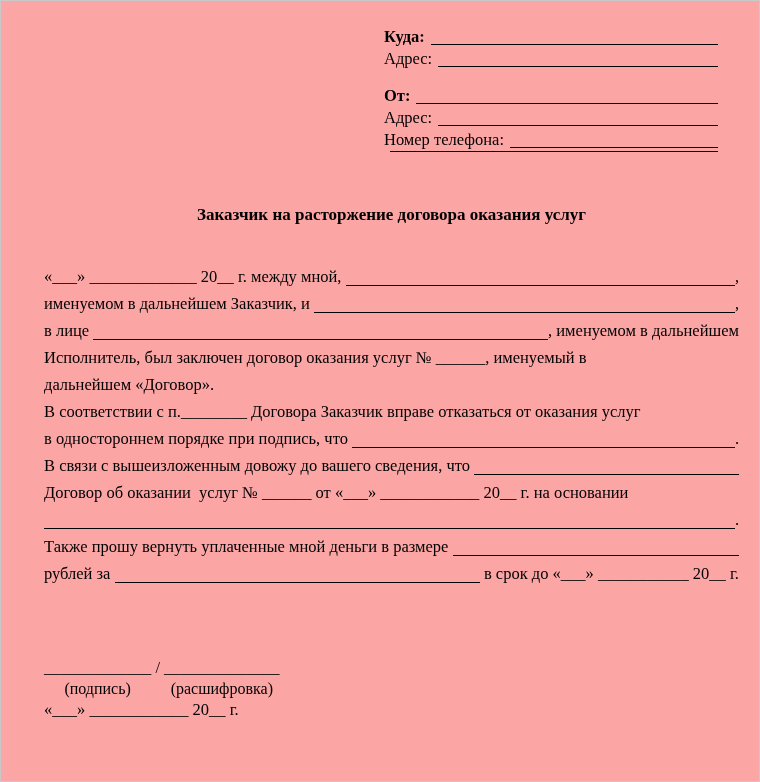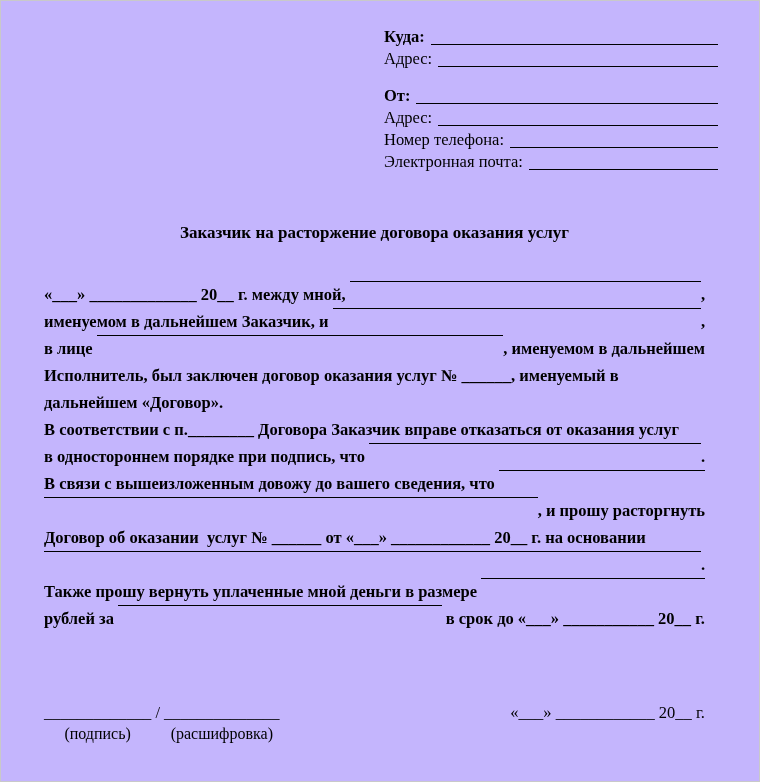--- a/index.html
+++ b/index.html
@@ -1,22 +1,22 @@
 <!DOCTYPE html>
 <html><head>
 <meta charset="utf-8">
 <style>
   html, body { margin: 0; padding: 0; background: #ffffff; }
   .page {
     width: 760px;
     height: 782px;
     box-sizing: border-box;
     border: 1px solid #c9c9c9;
-    background: #c4b5fd;
-    padding: 25px 54px 0 43px;
+    background: #fca5a5;
+    padding: 25px 20px 0 43px;
     font-family: "Liberation Serif", "DejaVu Serif", serif;
     font-size: 16.5px;
     color: #000000;
     overflow: hidden;
   }
   
   .hdr {
     margin-left: 340px;
     width: 334px;
   }
@@ -41,32 +41,32 @@
     text-align: center;
     font-weight: bold;
     font-size: 17px;
     line-height: 24px;
   }
   
   .docbody { margin-top: 36px; }
   .line {
     display: flex;
     line-height: 27px;
-    align-items: flex-start;
-    font-weight: bold;
+    align-items: flex-end;
   }
   .line.para { margin-top: 0; }
   .line .t { flex: none; white-space: pre; }
   .line .fill { margin-left: 0; margin-bottom: 4px; }
   
   .sig {
     margin-top: 67px;
     display: flex;
     justify-content: space-between;
     align-items: baseline;
+    flex-direction: column;
   }
   .sig-left {
     display: flex;
     align-items: baseline;
   }
   .sig-col {
     display: inline-flex;
     flex-direction: column;
     align-items: center;
   }
@@ -101,21 +101,20 @@
     </div>
     <div class="hdr-row">
       <span class="lbl">Адрес:</span>
       <span class="fill"></span>
     </div>
     <div class="hdr-row">
       <span class="lbl">Номер телефона:</span>
       <span class="fill"></span>
     </div>
     <div class="hdr-row">
-      <span class="lbl">Электронная почта:</span>
       <span class="fill"></span>
     </div>
   </div>
 
   <div class="title">Заказчик на расторжение договора оказания услуг</div>
 
   <div class="docbody" id="body-lines">
       <div class="line">
         <span class="t">«___» _____________ 20__ г. между мной, </span>
         <span class="fill"></span>
@@ -143,24 +142,20 @@
       <div class="line">
         <span class="t">в одностороннем порядке при подпись, что </span>
         <span class="fill"></span>
         <span class="t">.</span>
       </div>
       <div class="line">
         <span class="t">В связи с вышеизложенным довожу до вашего сведения, что </span>
         <span class="fill"></span>
       </div>
       <div class="line">
-        <span class="fill"></span>
-        <span class="t">, и прошу расторгнуть</span>
-      </div>
-      <div class="line">
         <span class="t">Договор об оказании  услуг № ______ от «___» ____________ 20__ г. на основании</span>
       </div>
       <div class="line">
         <span class="fill"></span>
         <span class="t">.</span>
       </div>
       <div class="line para">
         <span class="t">Также прошу вернуть уплаченные мной деньги в размере </span>
         <span class="fill"></span>
       </div>

